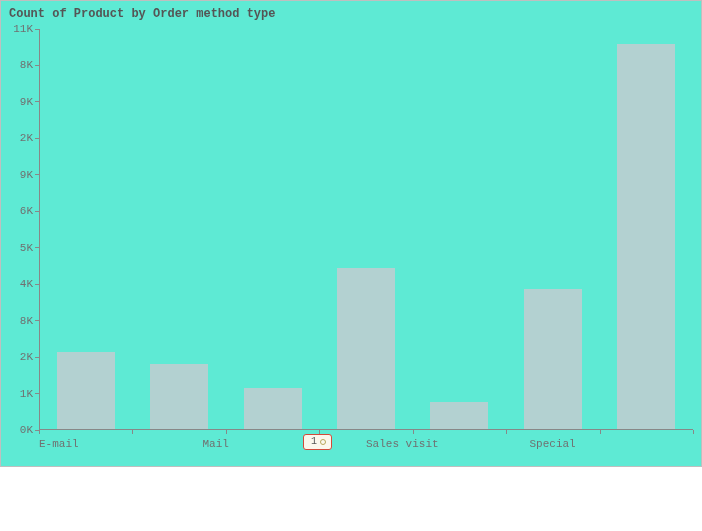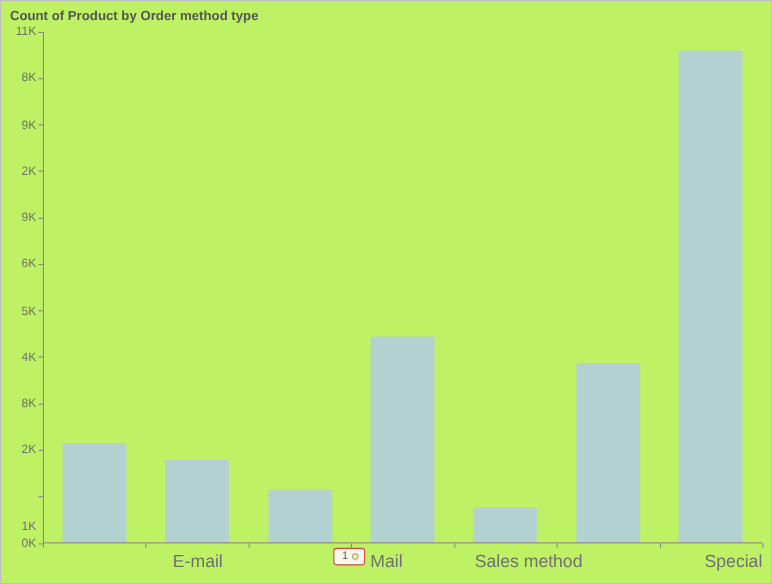--- a/index.html
+++ b/index.html
@@ -5,24 +5,25 @@
   * { box-sizing: border-box; margin: 0; padding: 0; }
   body {
     font-family: Arial, Helvetica, sans-serif;
     background: #fff;
     width: 702px;
     height: 531px;
     overflow: hidden;
   }
   .chart-container {
     width: 702px;
-    height: 531px;
+    height: 467px;
     border: 1px solid #bfbfbf;
-    background: #bef264;
+    background: #5eead4;
     position: relative;
+    font-family: Liberation Mono, monospace;
   }
   .chart-title {
     position: absolute;
     left: 8px;
     top: 6px;
     font-size: 12px;
     font-weight: bold;
     color: #555;
   }
   .plot-area {
@@ -94,22 +95,22 @@
   .x-labels {
     position: absolute;
     left: 38px;
     right: 8px;
     bottom: 0;
     height: 36px;
     display: flex;
   }
   .x-label-slot {
     flex: 1 1 0;
-    text-align: right;
-    font-size: 16px;
+    text-align: left;
+    font-size: 11px;
     color: #707070;
     padding-top: 8px;
     white-space: nowrap;
   }
   .annotation-badge {
     position: absolute;
     border: 1.5px solid #d24a3a;
     border-radius: 3px;
     background: #fbf7ec;
     font-size: 10px;
@@ -140,21 +141,21 @@
 </head>
 <body>
 
 <div class="chart-container">
 
   <div class="chart-title">Count of Product by Order method type</div>
 
   <div class="y-axis" id="y-axis">
       <div class="y-tick-label" style="top: 100%;">0K</div>
       <div class="y-tick-mark" style="top: calc(100% - 0.5px);"></div>
-      <div class="y-tick-label" style="top: 90.9091%; margin-top: 27px;">1K</div>
+      <div class="y-tick-label" style="top: 90.9091%;">1K</div>
       <div class="y-tick-mark" style="top: calc(90.9091% - 0.5px);"></div>
       <div class="y-tick-label" style="top: 81.8182%;">2K</div>
       <div class="y-tick-mark" style="top: calc(81.8182% - 0.5px);"></div>
       <div class="y-tick-label" style="top: 72.7273%;">8K</div>
       <div class="y-tick-mark" style="top: calc(72.7273% - 0.5px);"></div>
       <div class="y-tick-label" style="top: 63.6364%;">4K</div>
       <div class="y-tick-mark" style="top: calc(63.6364% - 0.5px);"></div>
       <div class="y-tick-label" style="top: 54.5455%;">5K</div>
       <div class="y-tick-mark" style="top: calc(54.5455% - 0.5px);"></div>
       <div class="y-tick-label" style="top: 45.4545%;">6K</div>
@@ -196,21 +197,21 @@
           <div class="bar" style="height: 96.3636%;"></div>
         </div>
       </div>
   </div>
 
   <div class="axis-line-x"></div>
 
   <div class="x-labels" id="x-labels">
       <div class="x-label-slot">E-mail</div>
       <div class="x-label-slot">Mail</div>
-      <div class="x-label-slot">Sales method</div>
+      <div class="x-label-slot">Sales visit</div>
       <div class="x-label-slot">Special</div>
       <div class="x-tick-mark" style="left: 0%;"></div>
       <div class="x-tick-mark" style="left: 14.2857%;"></div>
       <div class="x-tick-mark" style="left: 28.5714%;"></div>
       <div class="x-tick-mark" style="left: 42.8571%;"></div>
       <div class="x-tick-mark" style="left: 57.1429%;"></div>
       <div class="x-tick-mark" style="left: 71.4286%;"></div>
       <div class="x-tick-mark" style="left: 85.7143%;"></div>
       <div class="x-tick-mark" style="left: 100%;"></div>
     </div>

